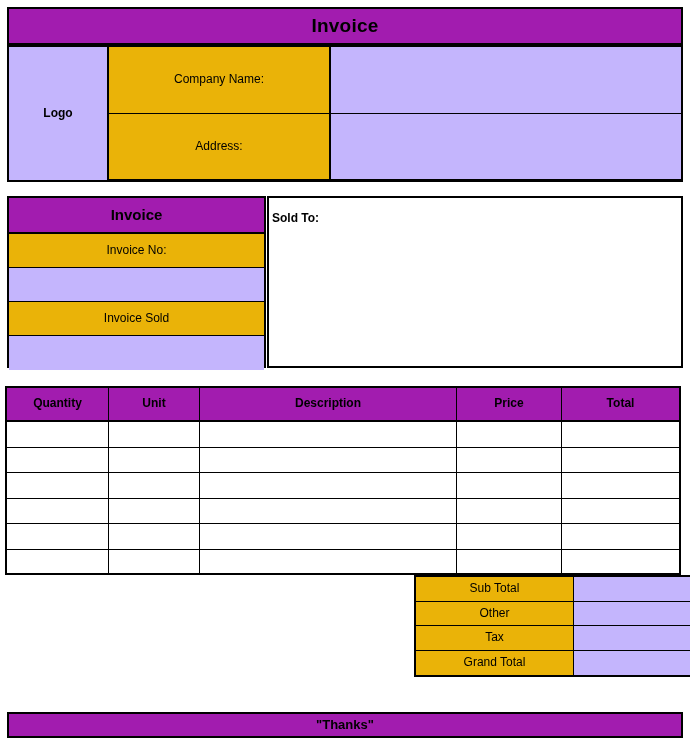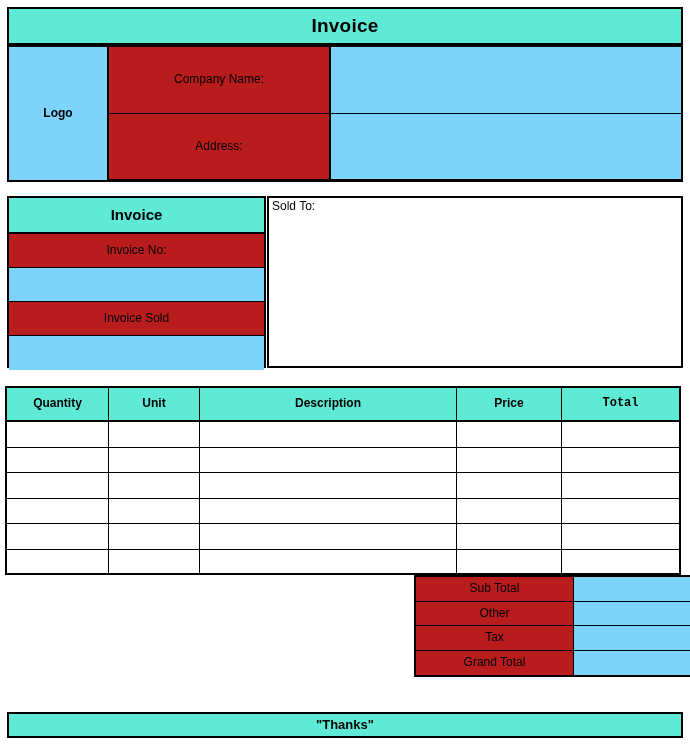--- a/index.html
+++ b/index.html
@@ -37,23 +37,23 @@
   .cell {
     box-sizing: border-box;
     display: flex;
     align-items: center;
     justify-content: center;
     font-size: 12px;
     line-height: 1.1;
     overflow: hidden;
   }
 
-  .fill-dark  { background: #5eead4; }
-  .fill-light { background: #b91c1c; }
-  .fill-white { background: #7dd3fc; }
+  .fill-dark  { background: #a21caf; }
+  .fill-light { background: #eab308; }
+  .fill-white { background: #c4b5fd; }
 
   .bd-r { border-right: 1px solid #000000; }
   .bd-b { border-bottom: 1px solid #000000; }
 
   .b2-r { border-right: 2px solid #000000; }
   .b2-b { border-bottom: 2px solid #000000; }
 
   .bold { font-weight: bold; }
 
   
@@ -116,22 +116,22 @@
 
   
   #soldto-block {
     left: 267px;
     top: 196px;
     width: 416px;
     height: 172px;
   }
   #soldto-label {
     font-size: 12px;
-    font-weight: normal;
-    padding: 2px 0 0 3px;
+    font-weight: bold;
+    padding: 14px 0 0 3px;
     justify-content: flex-start;
     align-items: flex-start;
     width: 100%;
   }
 
   
   #items-block {
     left: 5px;
     top: 386px;
     width: 676px;
@@ -141,21 +141,21 @@
   #items-head .cell {
     font-size: 12px;
     font-weight: bold;
   }
   .items-row { height: 25.5px; }
 
   .col-qty   { width: 102px; }
   .col-unit  { width: 91px;  }
   .col-desc  { width: 257px; }
   .col-price { width: 105px; }
-  .col-total { flex: 1; font-family: Liberation Mono, monospace; }
+  .col-total { flex: 1; }
 
   
   #totals-block {
     left: 402px;
     top: 575px;
     width: 281px;
     height: 102px;
     border: 2px solid #000000;
     margin-left: 12px;
   }

